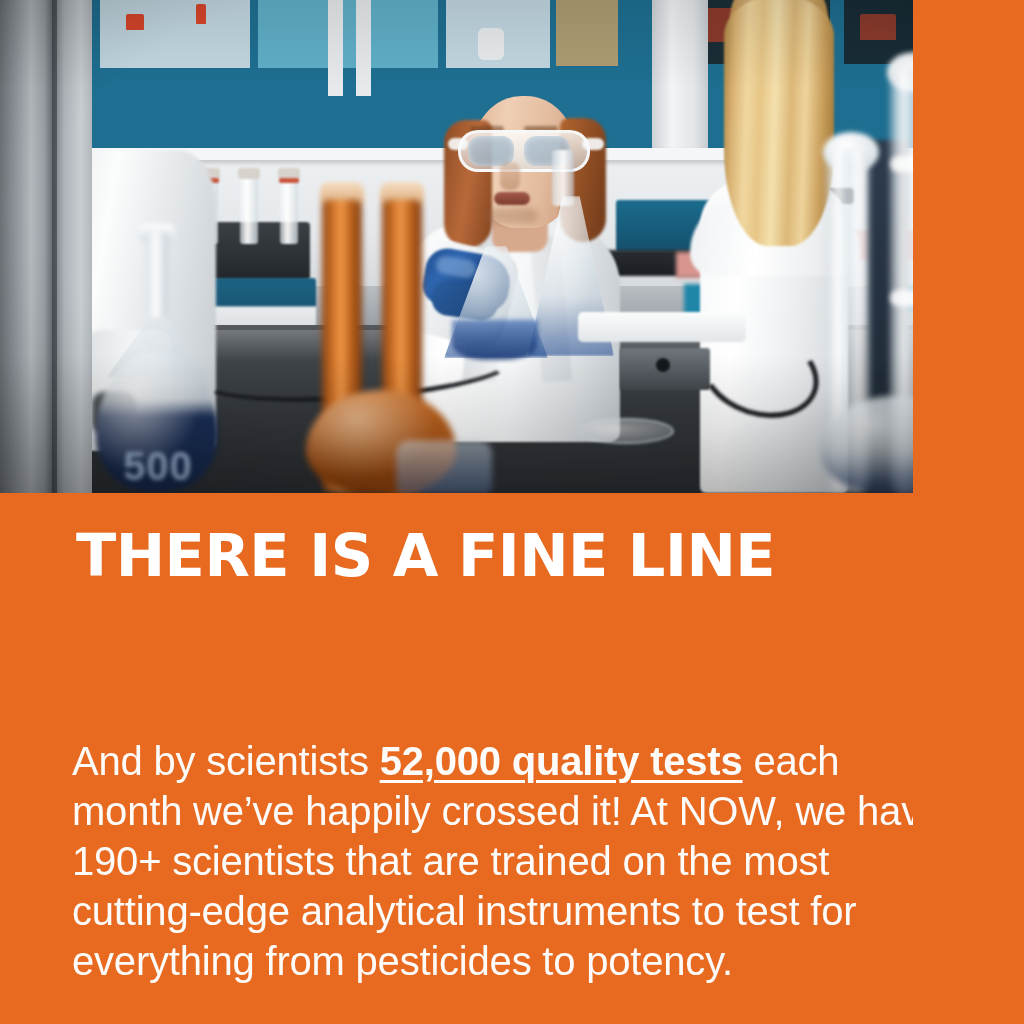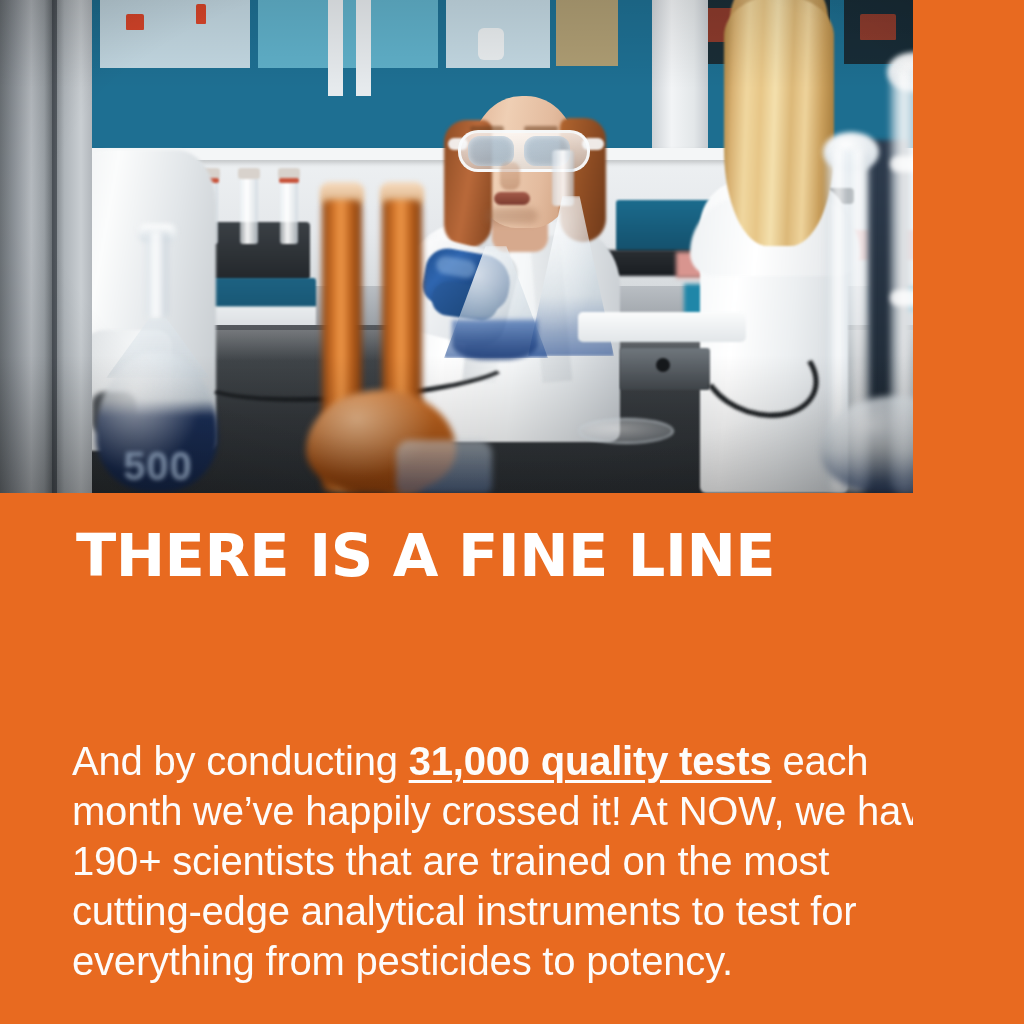--- a/index.html
+++ b/index.html
@@ -675,16 +675,16 @@
 
     <div class="vignette"></div>
   </div>
 
   <div id="panel">
 
     <div id="headline">
       <span class="hl-line">THERE IS A FINE LINE</span>
     </div>
 
-    <p id="body"><span>And by conducting </span><span class="hi">31,000 quality tests</span><span> each month we’ve happily crossed it! At NOW, we have 190+ scientists that are trained on the most cutting-edge analytical instruments to test for everything from pesticides to potency.</span></p>
+    <p id="body"><span>And by scientists </span><span class="hi">52,000 quality tests</span><span> each month we’ve happily crossed it! At NOW, we have 190+ scientists that are trained on the most cutting-edge analytical instruments to test for everything from pesticides to potency.</span></p>
 
   </div>
 </div>
 
 </body></html>

